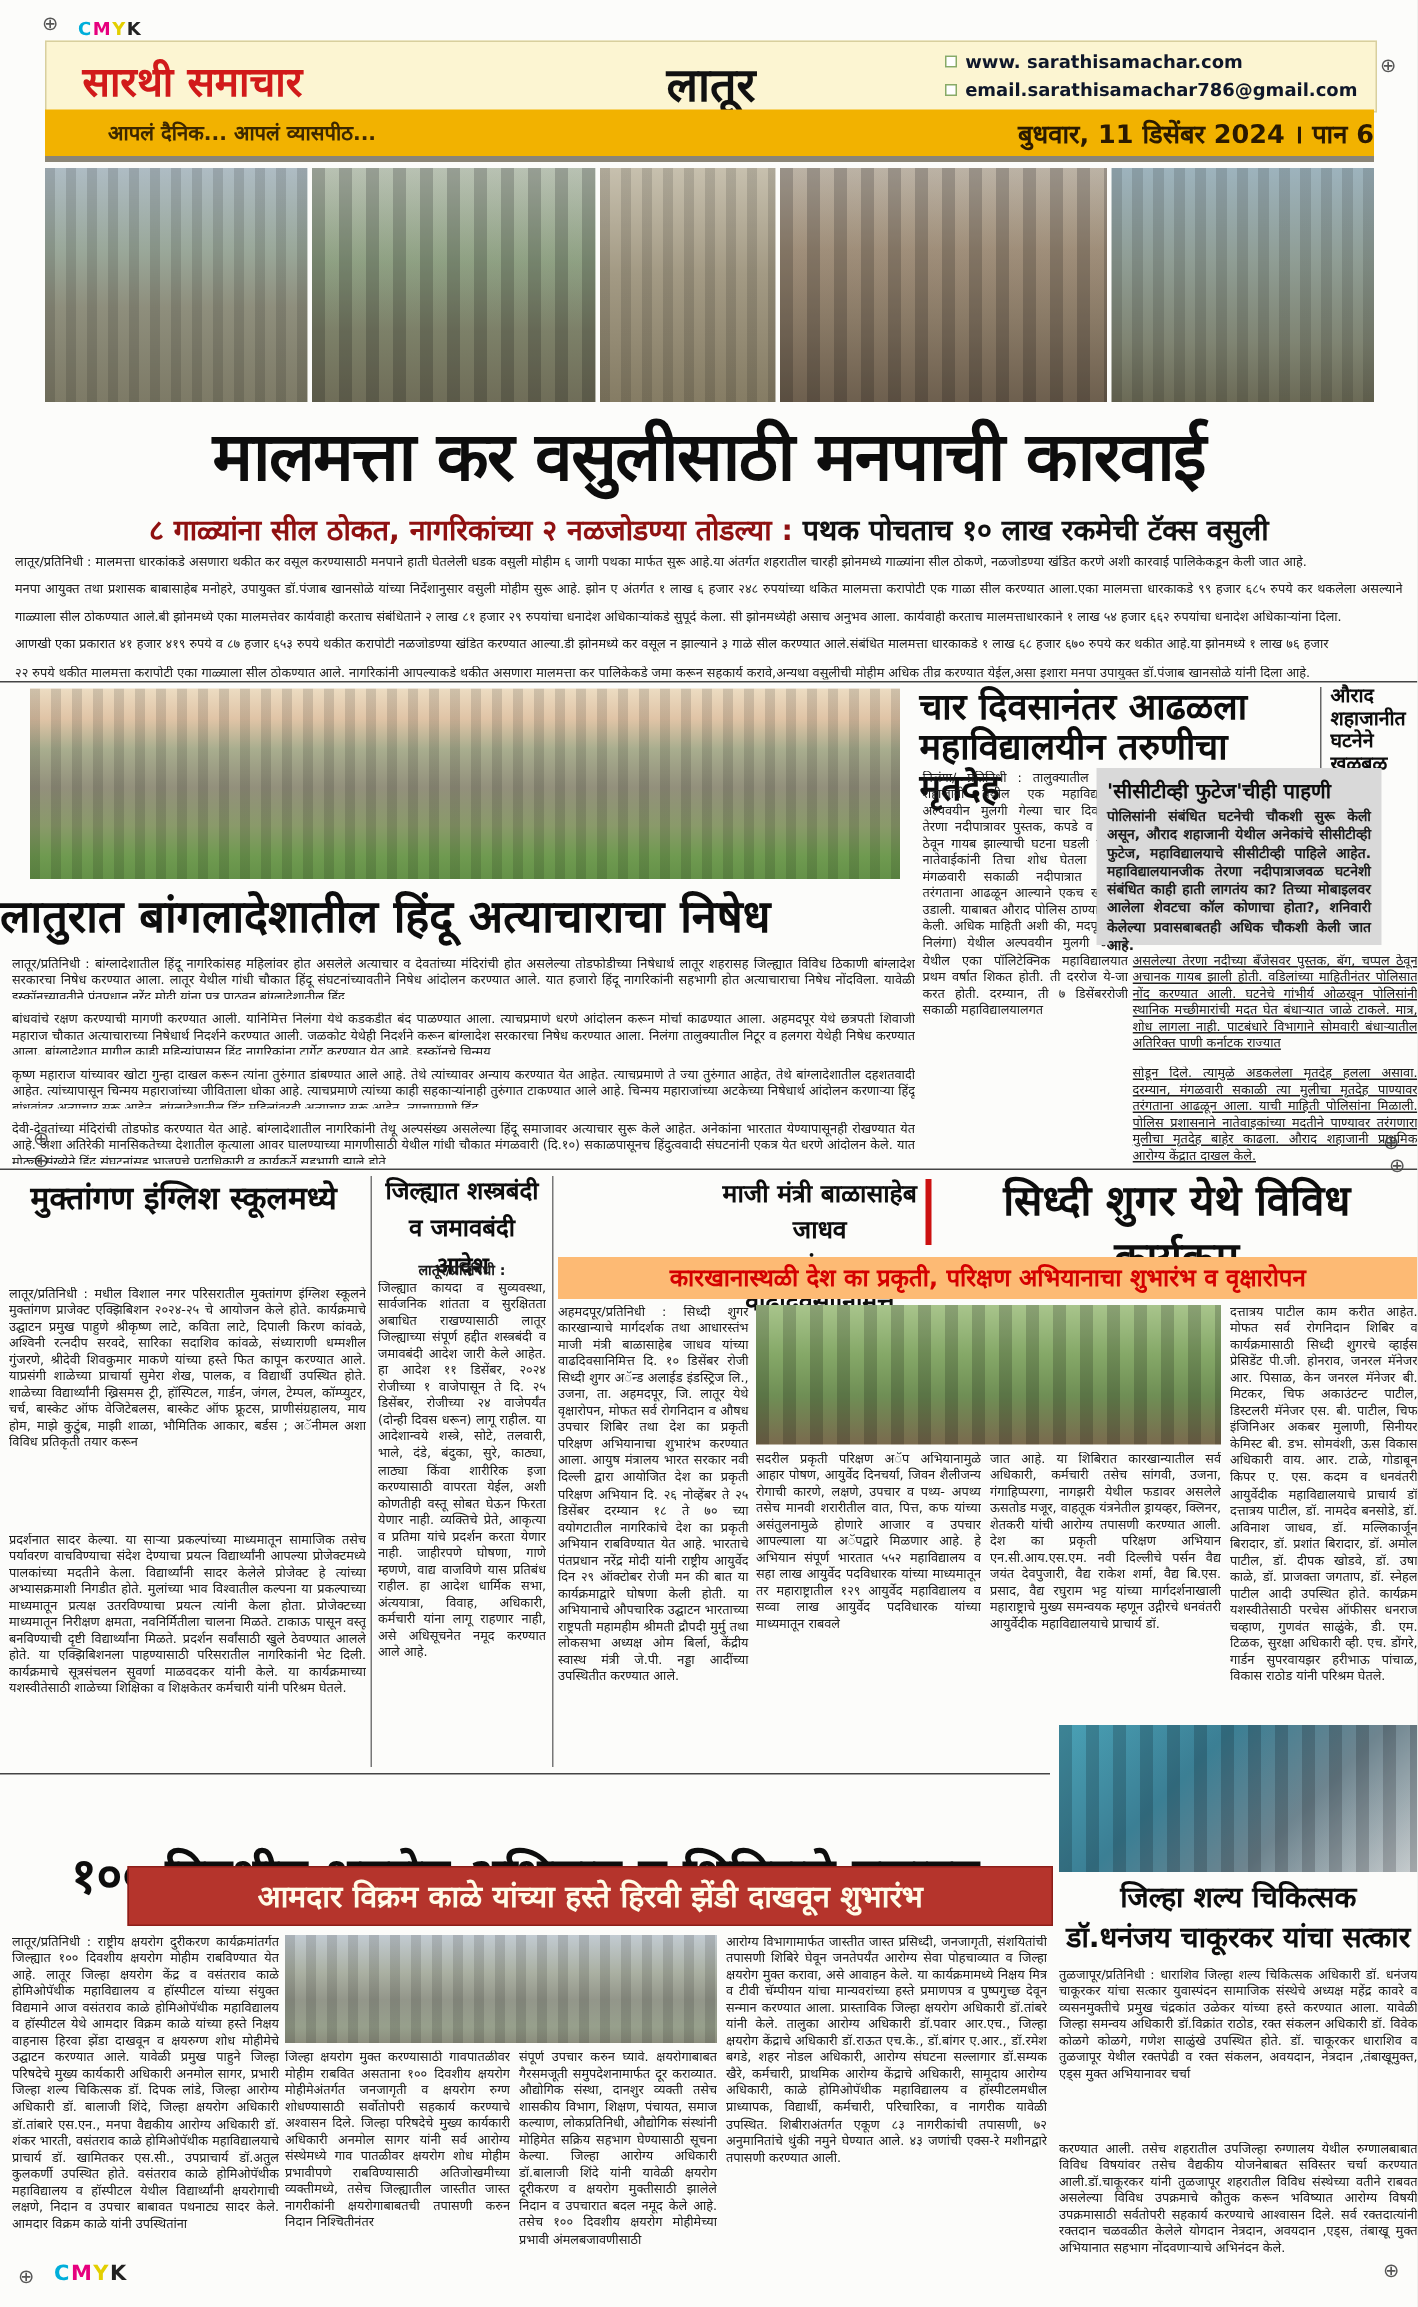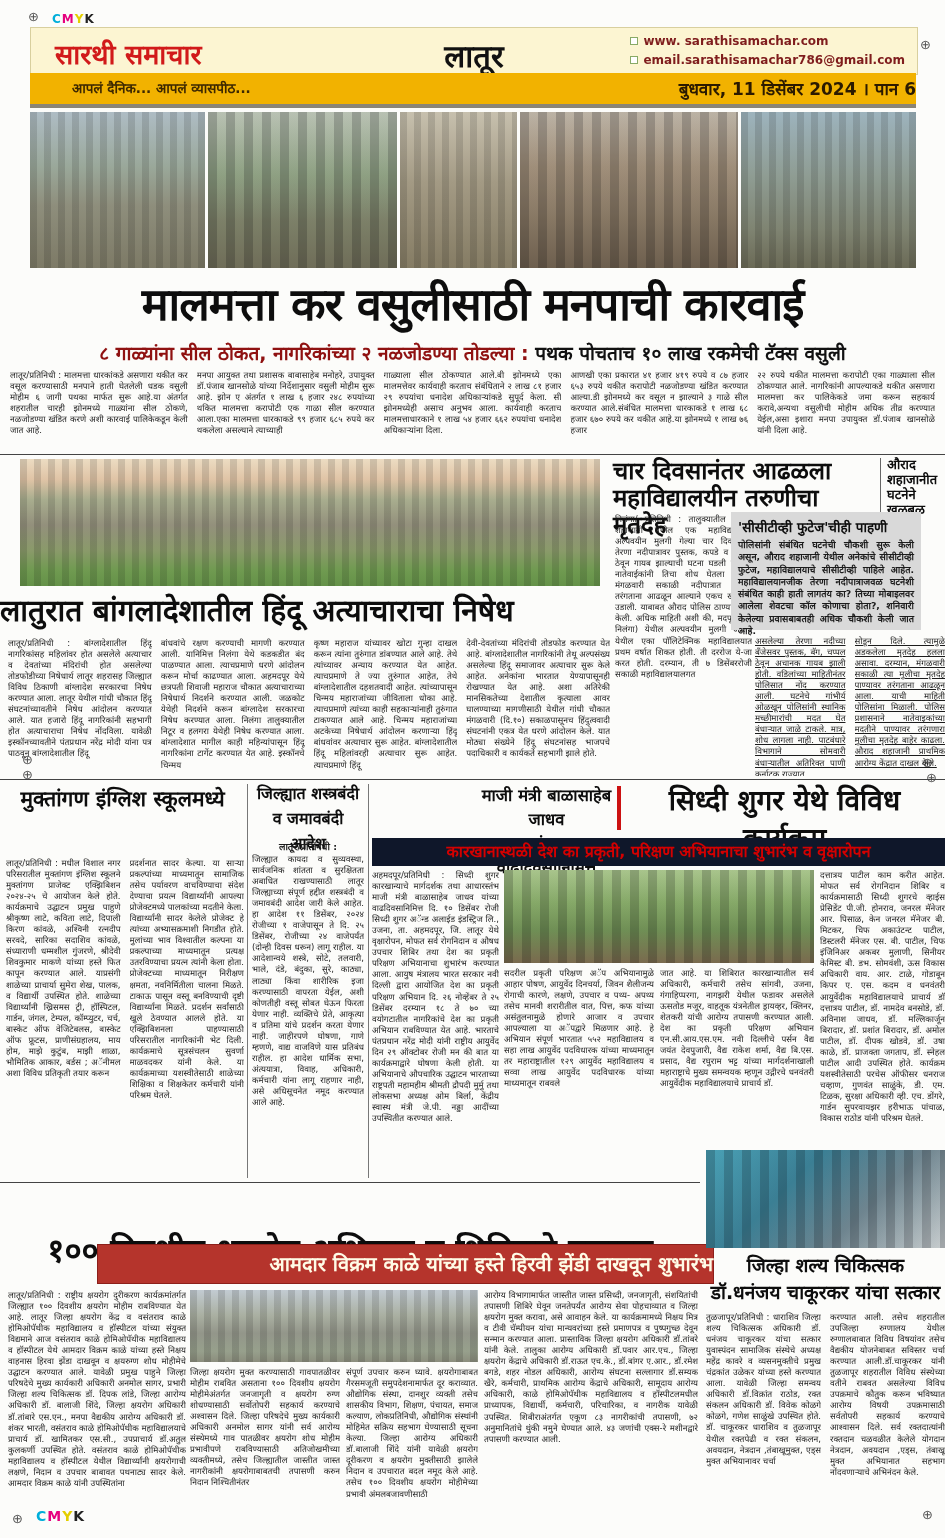--- a/index.html
+++ b/index.html
@@ -9,60 +9,60 @@
   .regmark{position:absolute;color:#555;font-size:13px;line-height:1;}
   .cmyk{position:absolute;font-size:12px;font-weight:bold;letter-spacing:1px;}
   .cmyk b{font-weight:800;}
   .c-c{color:#00aeda;} .c-m{color:#e6007e;} .c-y{color:#e3cf00;} .c-k{color:#222;}
 
   
   .mast{left:30px;top:27px;width:886px;height:46px;background:#fcf5d2;border:1px solid #d8cf9e;
         display:flex;align-items:center;}
   .paper-name{position:absolute;left:24px;top:7px;font-size:27px;font-weight:800;color:#d11a1a;}
   .edition{position:absolute;left:0;width:100%;text-align:center;top:6px;font-size:31px;font-weight:800;color:#111;}
-  .contact{position:absolute;right:12px;top:4px;font-size:12px;font-weight:bold;color:#7f1d1d;line-height:1.6;}
+  .contact{position:absolute;right:12px;top:4px;font-size:12px;font-weight:bold;color:#0f172a;line-height:1.6;}
   .contact .b{display:inline-block;width:6px;height:6px;border:1px solid #8a6;margin-right:5px;background:#fff;}
   .dateband{left:30px;top:73px;width:886px;height:31px;background:#f2b200;box-shadow:0 4px 0 rgba(45,35,10,.55);}
   .tagline{position:absolute;left:42px;top:6px;font-size:13.5px;font-weight:800;color:#3d2800;}
   .dateline{position:absolute;left:0;width:100%;text-align:right;top:4px;font-size:17px;font-weight:800;color:#2b1a00;}
 
   
   .photo{position:absolute;overflow:hidden;}
   .strip{left:30px;top:112px;width:886px;height:156px;display:flex;gap:3px;}
   .strip>div{flex:1;position:relative;}
   .tex{position:absolute;inset:0;background:repeating-linear-gradient(90deg,rgba(30,30,30,.14) 0 7px,rgba(255,255,255,.08) 7px 14px);mix-blend-mode:multiply;}
   .tex2{position:absolute;inset:0;background:repeating-linear-gradient(90deg,rgba(20,20,25,.20) 0 9px,rgba(250,250,245,.10) 9px 18px);mix-blend-mode:multiply;}
 
   
   .headline-main{left:0;top:272px;width:100%;text-align:center;font-size:45px;font-weight:800;color:#0d0d0d;letter-spacing:-1px;}
   .subhead{left:0;top:340px;width:100%;text-align:center;font-size:19px;font-weight:800;}
   .subhead .red{color:#8f1111;} .subhead .blk{color:#111;}
-  .cols{display:flex;gap:9px;}
+  .cols{display:flex;gap:9px;flex-direction:column;}
   .col{flex:1;font-size:8.5px;line-height:1.3;text-align:justify;overflow:hidden;color:#1b1b1b;}
   .rule{position:absolute;background:#444;height:2px;}
   .vrule{position:absolute;background:#777;width:1px;}
 
   .h-protest{left:0;top:589px;width:612px;text-align:left;font-size:30px;font-weight:800;color:#0d0d0d;}
   .h-girl{left:613px;top:458px;width:262px;font-size:24px;font-weight:800;line-height:1.12;color:#0d0d0d;}
   .sidenote{left:880px;top:458px;width:63px;font-size:13px;font-weight:800;line-height:1.15;color:#0d0d0d;border-left:1px solid #666;padding-left:6px;}
   .graybox{left:731px;top:512px;width:190px;height:118px;background:#d9d9d9;padding:6px 7px;box-sizing:border-box;}
   .graybox .t{font-size:13.5px;font-weight:800;margin-bottom:3px;color:#0d0d0d;}
   .graybox .x{font-size:9.3px;font-weight:bold;text-align:justify;line-height:1.32;}
 
   .h-school{left:0px;top:784px;width:245px;text-align:center;font-size:21px;font-weight:800;line-height:1.5;color:#0d0d0d;}
   .h-curfew{left:252px;top:782px;width:112px;text-align:center;font-size:16px;font-weight:800;line-height:1.55;color:#0d0d0d;}
   .byline{left:252px;top:840px;width:112px;text-align:center;font-size:9.5px;font-weight:800;}
   .kicker{left:480px;top:784px;width:133px;text-align:center;font-size:16.5px;font-weight:800;line-height:1.45;color:#0d0d0d;}
   .redbar{left:617px;top:786px;width:4px;height:44px;background:#cc1111;}
   .h-siddhi{left:624px;top:780px;width:321px;text-align:center;font-size:28px;font-weight:800;color:#0d0d0d;}
-  .yellowbar{left:372px;top:838px;width:573px;height:28px;background:#0f172a;text-align:center;font-size:16px;font-weight:800;color:#d40000;line-height:28px;}
+  .yellowbar{left:372px;top:838px;width:573px;height:28px;background:#fdba74;text-align:center;font-size:16px;font-weight:800;color:#d40000;line-height:28px;}
 
   .h-tb{left:0;top:1187px;width:700px;text-align:center;font-size:33px;font-weight:800;color:#0d0d0d;margin-top:40px;}
   .banner{left:85px;top:1244px;width:615px;height:38px;background:#b5342c;border:1px solid #8c1f1a;
-          text-align:right;font-size:20px;font-weight:800;color:#fffbe6;line-height:38px;margin-left:12px;}
+          text-align:center;font-size:20px;font-weight:800;color:#fffbe6;line-height:38px;}
   .h-fel{left:706px;top:1252px;width:239px;text-align:center;font-size:19px;font-weight:800;line-height:1.4;color:#0d0d0d;}
 </style>
 </head>
 <body>
 
 <div class="page">
 
   <div class="regmark" style="left:28px;top:10px;">⊕</div>
   <div class="regmark" style="left:920px;top:38px;">⊕</div>
   <div class="regmark" style="left:22px;top:753px;">⊕</div>

